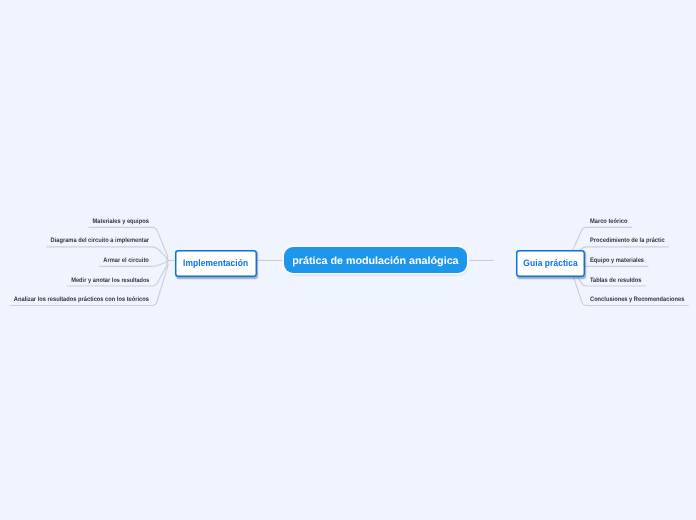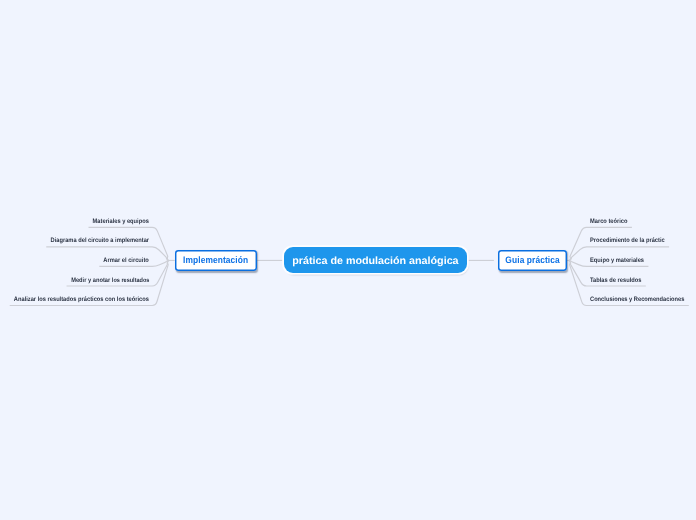--- a/index.html
+++ b/index.html
@@ -50,27 +50,27 @@
     font-weight: bold;
     font-size: 10.5px;
     display: inline-block;
     position: relative;
     top: 0.7px;
     transform: scaleX(1.022);
   }
 
   
   .node-main {
-    top: 249.85px; height: 21px;
+    top: 249.85px; height: 27px;
     background: #ffffff;
     border-radius: 3.2px;
     box-shadow: inset 0 0 0 1.45px #0a6fe0, 1px 1.2px 1.4px rgba(45,60,85,.42);
   }
   .node-main.left  { left: 174.7px; width: 82.5px; }
-  .node-main.right { left: 498px; width: 69.1px; align-items: center; }
+  .node-main.right { left: 516px; width: 69.1px; align-items: center; }
   .node-main .lbl {
     position: relative;
     top: 0.4px;
     color: #0d72e6;
     font-weight: bold;
     font-size: 9.45px;
     display: inline-block;
     transform: scaleX(0.89);
     letter-spacing: 0.1px;
   }

